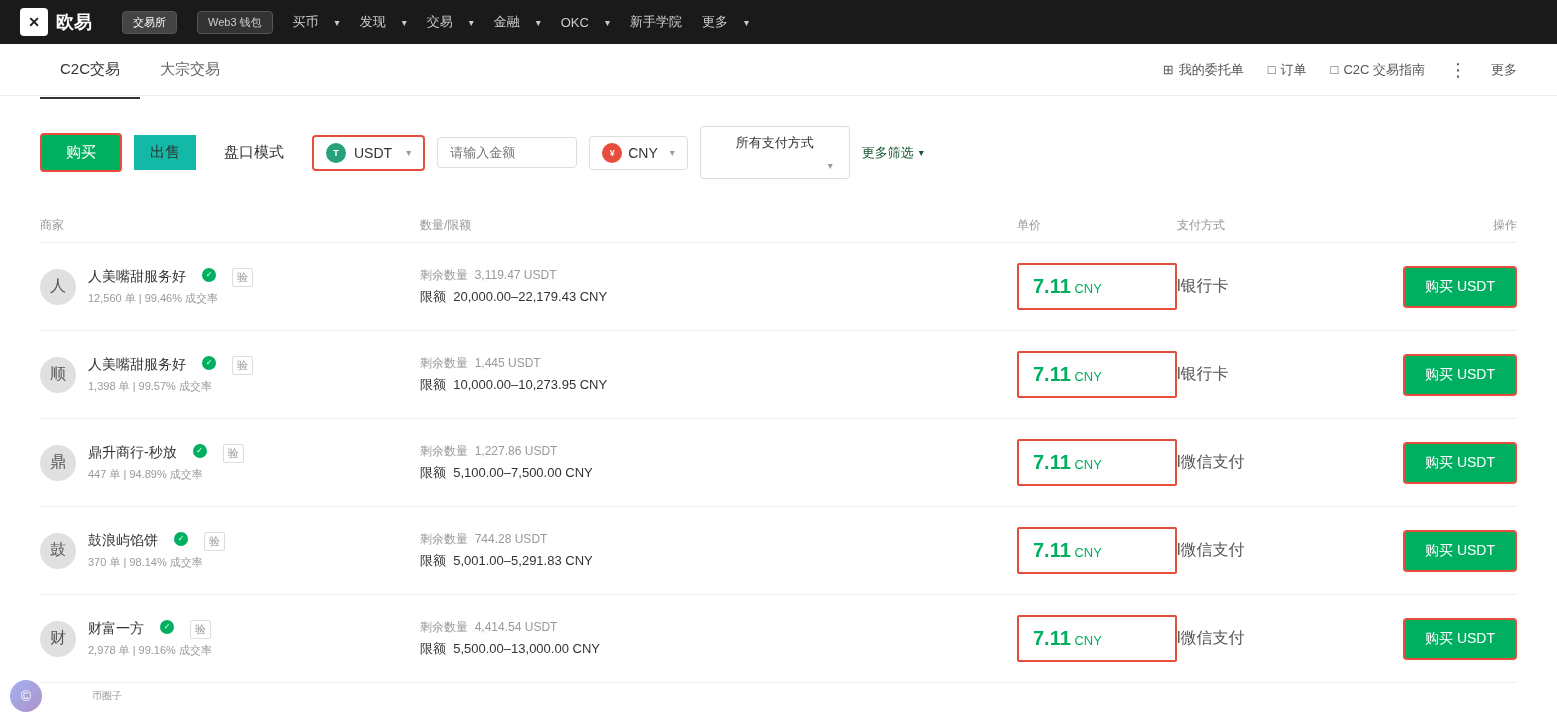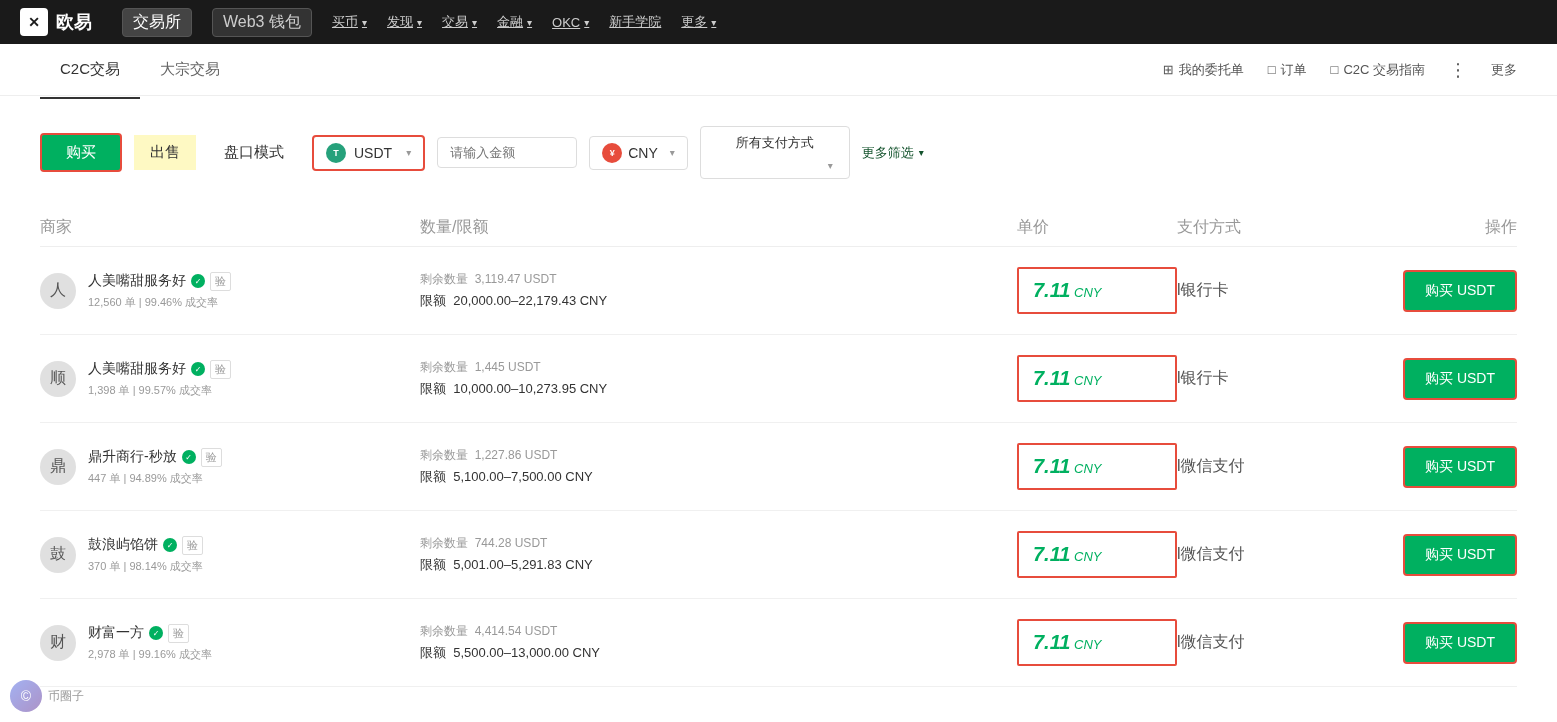--- a/index.html
+++ b/index.html
@@ -35,36 +35,35 @@
       color: #1a1a1a;
       font-weight: 900;
       font-size: 14px;
     }
     .nav-badge {
       background: #333;
       border: 1px solid #555;
       border-radius: 4px;
       padding: 3px 10px;
       color: #ccc;
-      font-size: 16px;
+      font-size: 11px;
       cursor: pointer;
     }
     .nav-badge.active {
       background: #444;
       color: white;
     }
     .nav-item {
       color: #ccc;
       font-size: 13px;
       cursor: pointer;
       display: flex;
       align-items: center;
-      gap: 4px;
+      gap: 16px;
       white-space: nowrap;
-      text-decoration: underline;
     }
     .nav-arrow { font-size: 10px; }
 
     
     .sub-nav {
       background: white;
       border-bottom: 1px solid #eee;
       padding: 0 40px;
       display: flex;
       align-items: center;
@@ -128,21 +127,21 @@
       background: #00b060;
       color: white;
       border: 2px solid #e74c3c;
       border-radius: 4px;
       padding: 8px 24px;
       font-size: 15px;
       cursor: pointer;
       font-weight: 500;
     }
     .btn-sell {
-      background: #fef9c3;
+      background: #14b8a6;
       color: #333;
       border: none;
       padding: 8px 16px;
       font-size: 15px;
       cursor: pointer;
     }
     .btn-mode {
       background: white;
       color: #333;
       border: none;
@@ -228,21 +227,21 @@
       color: #14532d;
     }
 
     
     .table-header {
       display: grid;
       grid-template-columns: 380px 1fr 160px 180px 160px;
       padding: 8px 0;
       border-bottom: 1px solid #eee;
       color: #999;
-      font-size: 16px;
+      font-size: 12px;
     }
     .table-row {
       display: grid;
       grid-template-columns: 380px 1fr 160px 180px 160px;
       padding: 20px 0;
       border-bottom: 1px solid #f0f0f0;
       align-items: center;
     }
     .merchant-col {
       display: flex;
@@ -259,22 +258,21 @@
       justify-content: center;
       font-size: 16px;
       color: #555;
       flex-shrink: 0;
     }
     .merchant-info {}
     .merchant-name {
       font-size: 14px;
       color: #333;
       display: flex;
-      align-items: center;
-      gap: 5px;
+      gap: 16px;
       margin-bottom: 4px;
     }
     .verified-badge {
       background: #00b060;
       color: white;
       border-radius: 50%;
       width: 14px;
       height: 14px;
       display: inline-flex;
       align-items: center;
@@ -299,21 +297,20 @@
       margin-bottom: 4px;
     }
     .limit-value {
       font-size: 13px;
       color: #333;
     }
     .price-col {
       border: 2px solid #e74c3c;
       padding: 10px 14px;
       border-radius: 2px;
-      font-style: italic;
     }
     .price-value {
       font-size: 20px;
       color: #00b060;
       font-weight: 600;
     }
     .price-currency {
       font-size: 13px;
       color: #00b060;
     }
@@ -352,22 +349,23 @@
       height: 32px;
       border-radius: 50%;
       background: linear-gradient(135deg, #667eea, #764ba2);
       display: flex;
       align-items: center;
       justify-content: center;
       color: white;
       font-size: 14px;
     }
     .watermark-text {
-      font-size: 12px;
+      font-size: 10px;
       color: #555;
+      margin-left: 44px;
     }
   </style>
 </head>
 <body>
 
 <nav class="top-nav">
   <div class="logo">
     <div class="logo-icon">✕</div>
     <span>欧易</span>
   </div>

